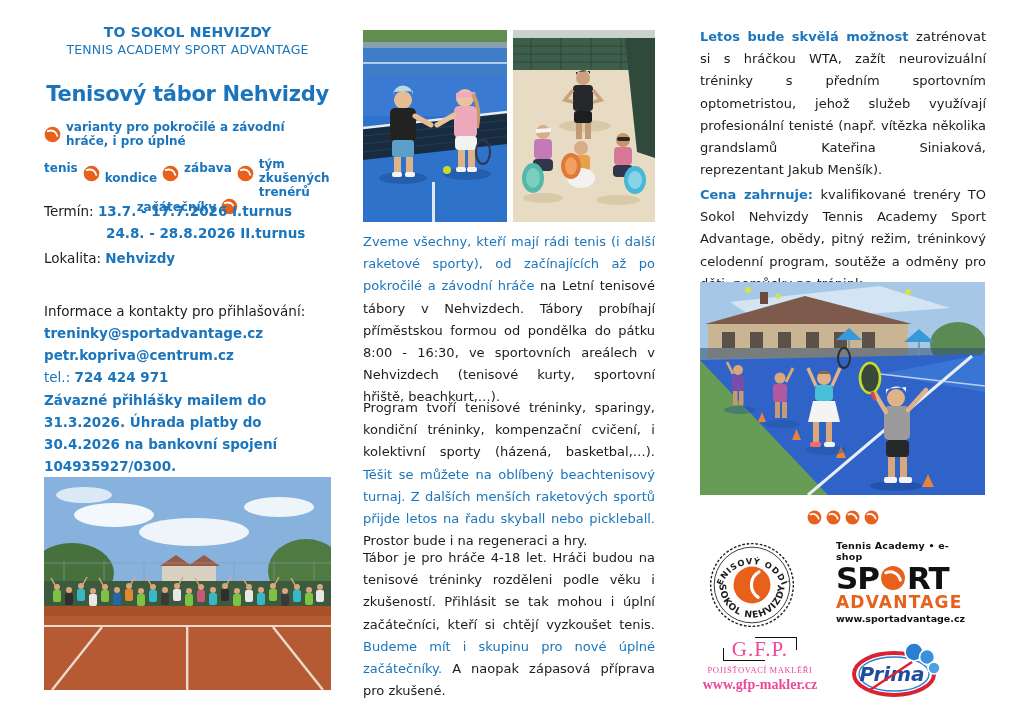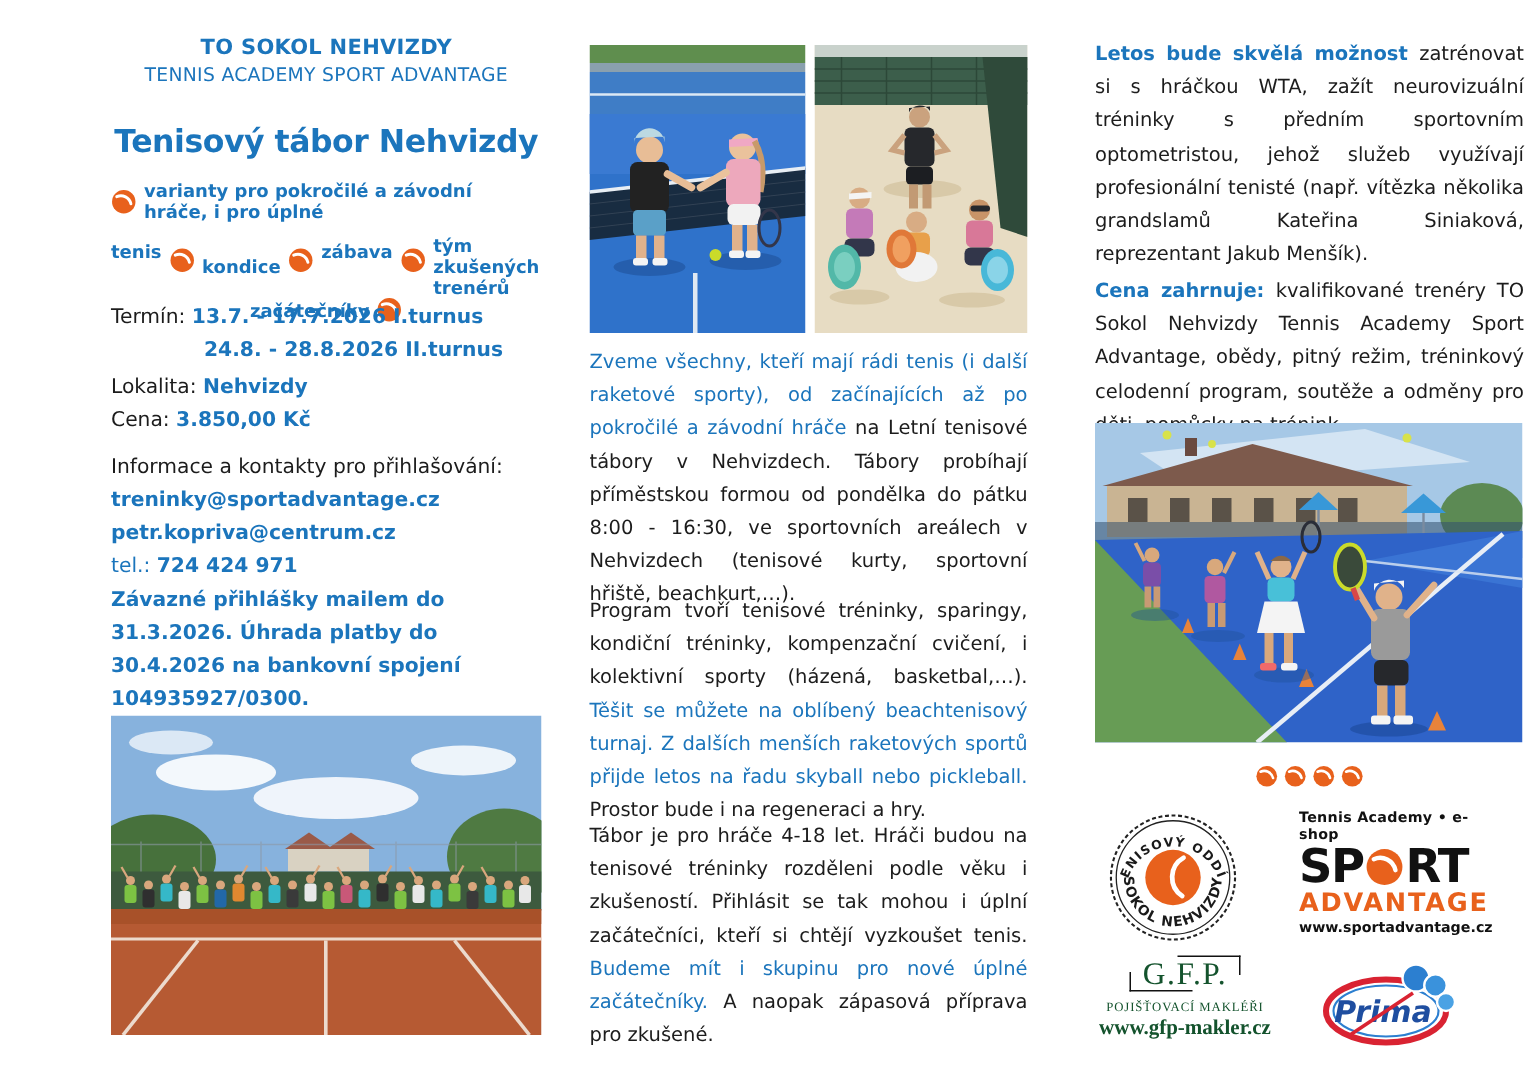--- a/index.html
+++ b/index.html
@@ -5,21 +5,21 @@
   :root{
     --blue:#1b75bc;
     --orange:#e8611c;
     --ink:#1c1c1c;
   }
   *{margin:0;padding:0;box-sizing:border-box;}
   html,body{background:#fff;}
   body{font-family:"DejaVu Sans","Liberation Sans",sans-serif;color:var(--ink);}
   .page{position:relative;width:1024px;height:726px;background:#fff;overflow:hidden;}
 
-  .col{position:absolute;top:0;margin-left:30px;}
+  .col{position:absolute;top:0;}
   .col-left{left:44px;width:287px;height:726px;}
   .col-mid{left:363px;width:292px;height:726px;}
   .col-right{left:700px;width:286px;height:726px;}
 
   
   .org{position:absolute;top:24px;left:0;width:100%;text-align:center;color:var(--blue);}
   .org .l1{font-size:14px;font-weight:bold;letter-spacing:.2px;}
   .org .l2{font-size:12.5px;margin-top:2px;letter-spacing:.2px;}
   .title{position:absolute;top:82px;left:0;width:100%;text-align:center;
          color:var(--blue);font-size:21px;font-weight:bold;letter-spacing:-.3px;}
@@ -74,21 +74,21 @@
   .logo-sokol{top:541px;left:8px;width:88px;height:88px;}
   .logo-sokol svg{width:100%;height:100%;}
   .logo-sa{top:540px;left:136px;width:136px;text-align:left;color:#111;}
   .logo-sa .tagline{font-size:9.5px;font-weight:bold;letter-spacing:.2px;}
   .logo-sa .word{display:flex;align-items:center;font-size:31px;font-weight:bold;
                  letter-spacing:-1px;line-height:30px;margin-top:1px;}
   .logo-sa .word .ball{width:26px;height:26px;margin:0 1px;}
   .logo-sa .adv{color:var(--orange);font-size:17px;font-weight:bold;letter-spacing:1.2px;line-height:18px;}
   .logo-sa .url{font-size:9.5px;font-weight:bold;margin-top:2px;}
   .logo-gfp{top:638px;left:2px;width:116px;text-align:center;
-            font-family:"Liberation Serif","DejaVu Serif",serif;color:#14532d;}
+            font-family:"Liberation Serif","DejaVu Serif",serif;color:#ec4899;}
   .gfp-name{position:relative;display:inline-block;font-size:21px;letter-spacing:1px;padding:0 7px;line-height:22px;}
   .gfp-name::before{content:"";position:absolute;left:-2px;bottom:-1px;width:58%;height:55%;
                     border-left:1.4px solid #111;border-bottom:1.4px solid #111;}
   .gfp-name::after{content:"";position:absolute;right:-2px;top:-1px;width:58%;height:55%;
                    border-right:1.4px solid #111;border-top:1.4px solid #111;}
   .gfp-sub{font-size:8.5px;letter-spacing:.6px;margin-top:5px;}
   .gfp-url{font-size:14px;font-weight:bold;margin-top:2px;}
   .logo-prima{top:640px;left:150px;width:92px;height:62px;}
   .logo-prima svg{width:100%;height:100%;}
 </style>
@@ -149,24 +149,20 @@
       <div class="row2">
         <span class="bb">24.8. - 28.8.2026 II.turnus</span>
       </div>
     </div>
 
     <div class="detail d-lokalita">
       <span class="lbl">Lokalita:</span>
       <span class="bb">Nehvizdy</span>
     </div>
 
-    <div class="detail d-cena">
-      <span class="lbl">Cena:</span>
-      <span class="bb">3.850,00 Kč</span>
-    </div>
 
     <div class="detail d-info">
       <div class="lbl">Informace a kontakty pro přihlašování:</div>
       <div class="bb">treninky@sportadvantage.cz</div>
       <div class="bb">petr.kopriva@centrum.cz</div>
       <div>
         <span class="bl">tel.:</span>
         <span class="bb">724 424 971</span>
       </div>
     </div>

